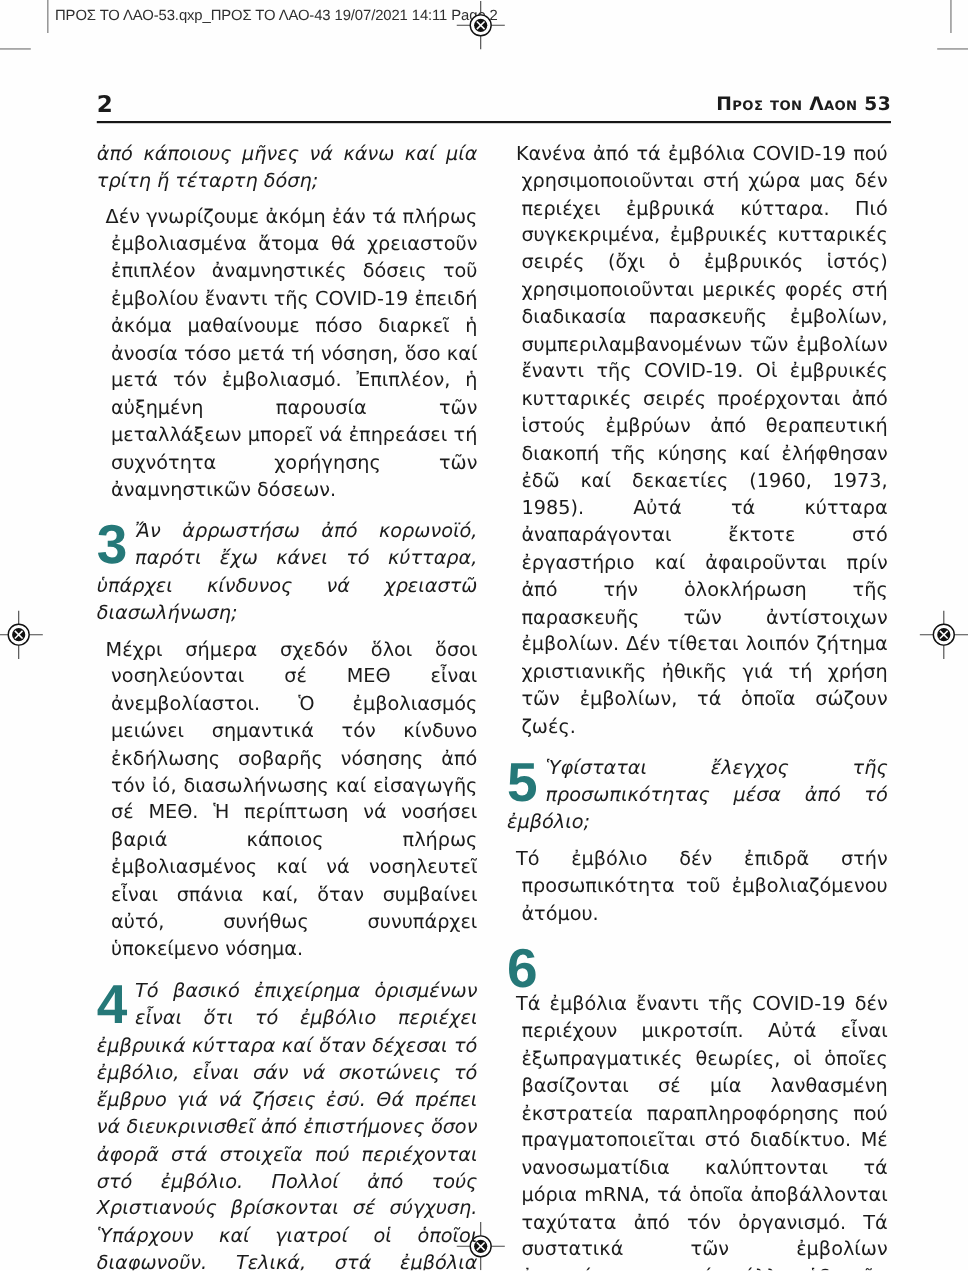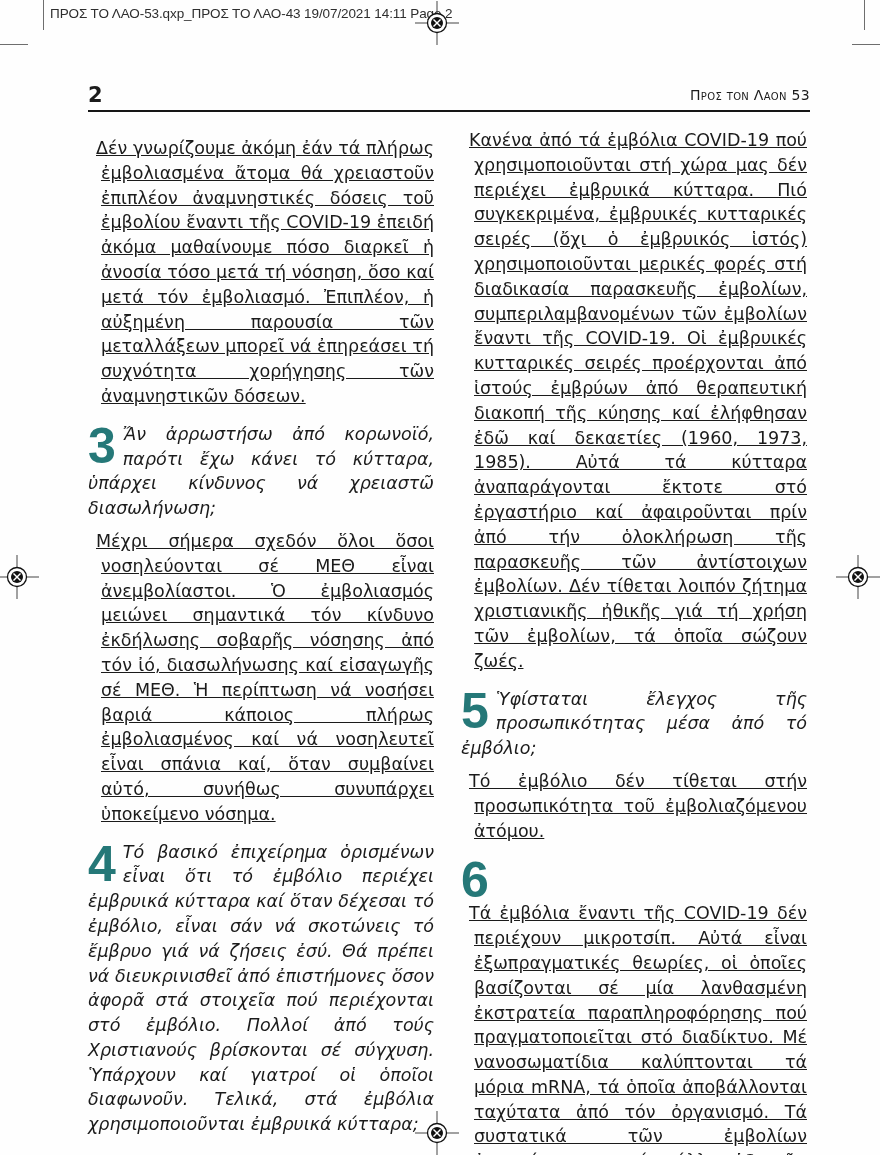--- a/index.html
+++ b/index.html
@@ -18,27 +18,27 @@
   
   .regmark{position:absolute;width:44px;height:44px;}
   
   .content{position:absolute;left:88px;top:84px;width:722px;}
   .pghead{
     display:flex;justify-content:space-between;align-items:flex-end;
     border-bottom:2px solid #161616;padding-bottom:4px;
   }
   .pgnum{font-size:21px;font-weight:bold;line-height:22px;}
   .pubname{
-    font-size:14px;font-weight:normal;line-height:22px;
+    font-size:17px;font-weight:bold;line-height:22px;
     font-variant:small-caps;letter-spacing:0.3px;
   }
   .cols{display:flex;gap:27px;margin-top:16px;}
   .col{width:346px;font-size:17.5px;line-height:24.8px;text-align:justify;}
   .qcont{font-style:italic;margin:0;}
-  .ans{margin:8px 0 0 0;padding-left:13px;text-indent:-5px;clear:both;text-decoration:underline;}
+  .ans{margin:8px 0 0 0;padding-left:13px;text-indent:-5px;clear:both;}
   .q{margin:13px 0 0 0;font-style:italic;}
   .qnum{
     float:left;font-family:"Liberation Sans",sans-serif;font-style:normal;
     font-weight:bold;font-size:50px;line-height:42px;padding:3px 7px 0 0;
   }
 </style>
 </head>
 <body>
 
 <div class="canvas">
@@ -86,39 +86,40 @@
   <div class="content">
 
     <div class="pghead">
       <span class="pgnum">2</span>
       <span class="pubname">Προς τον Λαον 53</span>
     </div>
 
     <div class="cols">
 
       <div class="col">
+        <p class="qcont">ἀπό κάποιους μῆνες νά κάνω καί μία τρίτη ἤ τέταρτη δόση;</p>
         <p class="ans">Δέν γνωρίζουμε ἀκόμη ἐάν τά πλήρως ἐμβολιασμένα ἄτομα θά χρειαστοῦν ἐπιπλέον ἀναμνηστικές δόσεις τοῦ ἐμβολίου ἔναντι τῆς COVID-19 ἐπειδή ἀκόμα μαθαίνουμε πόσο διαρκεῖ ἡ ἀνοσία τόσο μετά τή νόσηση, ὅσο καί μετά τόν ἐμβολιασμό. Ἐπιπλέον, ἡ αὐξημένη παρουσία τῶν μεταλλάξεων μπορεῖ νά ἐπηρεάσει τή συχνότητα χορήγησης τῶν ἀναμνηστικῶν δόσεων.</p>
         <div class="q">
           <span class="qnum" style="color:#257878;">3</span>
           <span>Ἄν ἀρρωστήσω ἀπό κορωνοϊό, παρότι ἔχω κάνει τό κύτταρα, ὑπάρχει κίνδυνος νά χρειαστῶ διασωλήνωση;</span>
         </div>
         <p class="ans">Μέχρι σήμερα σχεδόν ὅλοι ὅσοι νοσηλεύονται σέ ΜΕΘ εἶναι ἀνεμβολίαστοι. Ὁ ἐμβολιασμός μειώνει σημαντικά τόν κίνδυνο ἐκδήλωσης σοβαρῆς νόσησης ἀπό τόν ἰό, διασωλήνωσης καί εἰσαγωγῆς σέ ΜΕΘ. Ἡ περίπτωση νά νοσήσει βαριά κάποιος πλήρως ἐμβολιασμένος καί νά νοσηλευτεῖ εἶναι σπάνια καί, ὅταν συμβαίνει αὐτό, συνήθως συνυπάρχει ὑποκείμενο νόσημα.</p>
         <div class="q">
           <span class="qnum" style="color:#257878;">4</span>
           <span>Τό βασικό ἐπιχείρημα ὁρισμένων εἶναι ὅτι τό ἐμβόλιο περιέχει ἐμβρυικά κύτταρα καί ὅταν δέχεσαι τό ἐμβόλιο, εἶναι σάν νά σκοτώνεις τό ἔμβρυο γιά νά ζήσεις ἐσύ. Θά πρέπει νά διευκρινισθεῖ ἀπό ἐπιστήμονες ὅσον ἀφορᾶ στά στοιχεῖα πού περιέχονται στό ἐμβόλιο. Πολλοί ἀπό τούς Χριστιανούς βρίσκονται σέ σύγχυση. Ὑπάρχουν καί γιατροί οἱ ὁποῖοι διαφωνοῦν. Τελικά, στά ἐμβόλια χρησιμοποιοῦνται ἐμβρυικά κύτταρα;</span>
         </div>
       </div>
 
       <div class="col">
         <p class="ans" style="margin-top:0;">Κανένα ἀπό τά ἐμβόλια COVID-19 πού χρησιμοποιοῦνται στή χώρα μας δέν περιέχει ἐμβρυικά κύτταρα. Πιό συγκεκριμένα, ἐμβρυικές κυτταρικές σειρές (ὄχι ὁ ἐμβρυικός ἱστός) χρησιμοποιοῦνται μερικές φορές στή διαδικασία παρασκευῆς ἐμβολίων, συμπεριλαμβανομένων τῶν ἐμβολίων ἔναντι τῆς COVID-19. Οἱ ἐμβρυικές κυτταρικές σειρές προέρχονται ἀπό ἱστούς ἐμβρύων ἀπό θεραπευτική διακοπή τῆς κύησης καί ἐλήφθησαν ἐδῶ καί δεκαετίες (1960, 1973, 1985). Αὐτά τά κύτταρα ἀναπαράγονται ἔκτοτε στό ἐργαστήριο καί ἀφαιροῦνται πρίν ἀπό τήν ὁλοκλήρωση τῆς παρασκευῆς τῶν ἀντίστοιχων ἐμβολίων. Δέν τίθεται λοιπόν ζήτημα χριστιανικῆς ἠθικῆς γιά τή χρήση τῶν ἐμβολίων, τά ὁποῖα σώζουν ζωές.</p>
         <div class="q">
           <span class="qnum" style="color:#257878;">5</span>
           <span>Ὑφίσταται ἔλεγχος τῆς προσωπικότητας μέσα ἀπό τό ἐμβόλιο;</span>
         </div>
-        <p class="ans">Τό ἐμβόλιο δέν τίθεται στήν προσωπικότητα τοῦ ἐμβολιαζόμενου ἀτόμου.</p>
+        <p class="ans">Τό ἐμβόλιο δέν ἐπιδρᾶ στήν προσωπικότητα τοῦ ἐμβολιαζόμενου ἀτόμου.</p>
         <div class="q">
           <span class="qnum" style="color:#257878;">6</span>
         </div>
         <p class="ans">Τά ἐμβόλια ἔναντι τῆς COVID-19 δέν περιέχουν μικροτσίπ. Αὐτά εἶναι ἐξωπραγματικές θεωρίες, οἱ ὁποῖες βασίζονται σέ μία λανθασμένη ἐκστρατεία παραπληροφόρησης πού πραγματοποιεῖται στό διαδίκτυο. Μέ νανοσωματίδια καλύπτονται τά μόρια mRNA, τά ὁποῖα ἀποβάλλονται ταχύτατα ἀπό τόν ὀργανισμό. Τά συστατικά τῶν ἐμβολίων ἀναγράφονται στό φύλλο ὁδηγιῶν τοῦ προϊόντος.</p>
       </div>
 
     </div>
   </div>
 </div>
 

